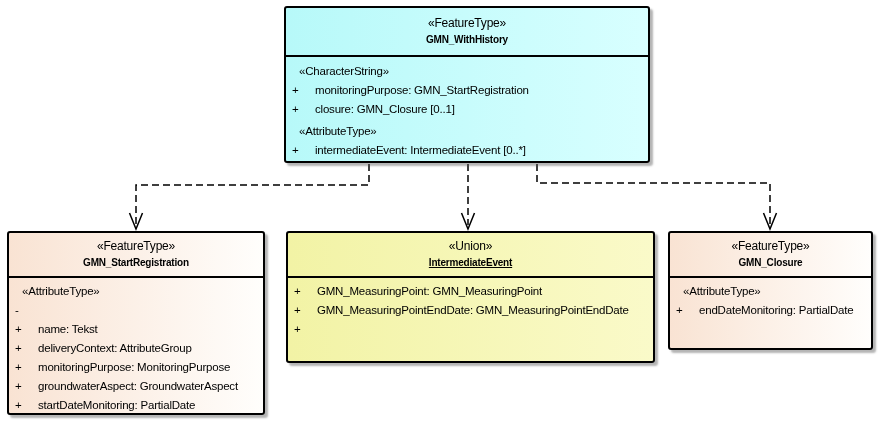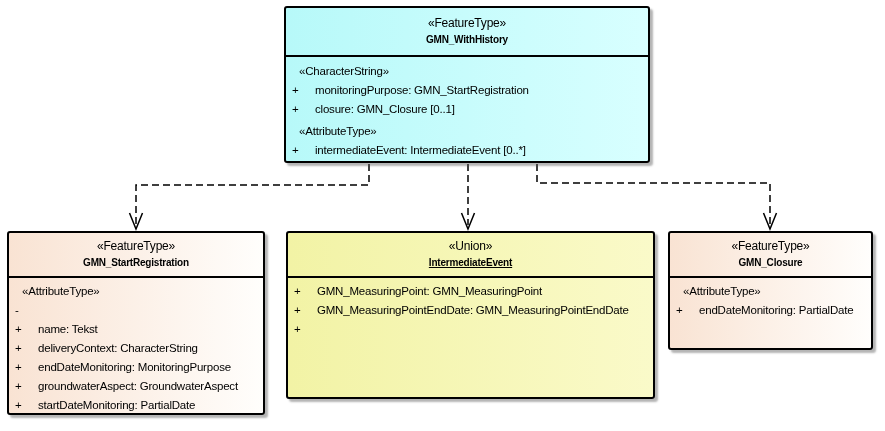--- a/index.html
+++ b/index.html
@@ -40,21 +40,21 @@
 
   .arrows { position:absolute; left:0; top:0; pointer-events:none; }
   .dash { fill:none; stroke:#000; stroke-width:1.5; stroke-dasharray:7 4; }
   .head { fill:none; stroke:#000; stroke-width:1.5; }
 
   
   #box-withhistory  { left:284px; top:6px;   width:366px; height:157px; }
   #box-withhistory .uml-header { height:49px; }
   #box-withhistory .uml-body   { padding-top:5px; }
   #box-startreg     { left:7px;   top:231px; width:258px; height:184px; }
-  #box-intermediate { left:286px; top:231px; width:369px; height:168px; }
+  #box-intermediate { left:286px; top:231px; width:369px; height:132px; }
   #box-closure      { left:668px; top:231px; width:205px; height:119px; }
   .bottom-header { height:45px; }
   .bottom-body   { padding-top:4px; }
   .section-gap   { margin-top:3px; }
 </style>
 </head>
 <body>
 
 <div class="canvas">
 
@@ -105,25 +105,25 @@
       <div class="group-label">«AttributeType»</div>
       <div class="attr-row">
         <span class="attr-vis">-</span>
       </div>
       <div class="attr-row">
         <span class="attr-vis">+</span>
         <span class="attr-text">name: Tekst</span>
       </div>
       <div class="attr-row">
         <span class="attr-vis">+</span>
-        <span class="attr-text">deliveryContext: CharacterString</span>
+        <span class="attr-text">deliveryContext: AttributeGroup</span>
       </div>
       <div class="attr-row">
         <span class="attr-vis">+</span>
-        <span class="attr-text">endDateMonitoring: MonitoringPurpose</span>
+        <span class="attr-text">monitoringPurpose: MonitoringPurpose</span>
       </div>
       <div class="attr-row">
         <span class="attr-vis">+</span>
         <span class="attr-text">groundwaterAspect: GroundwaterAspect</span>
       </div>
       <div class="attr-row">
         <span class="attr-vis">+</span>
         <span class="attr-text">startDateMonitoring: PartialDate</span>
       </div>
     </div>

